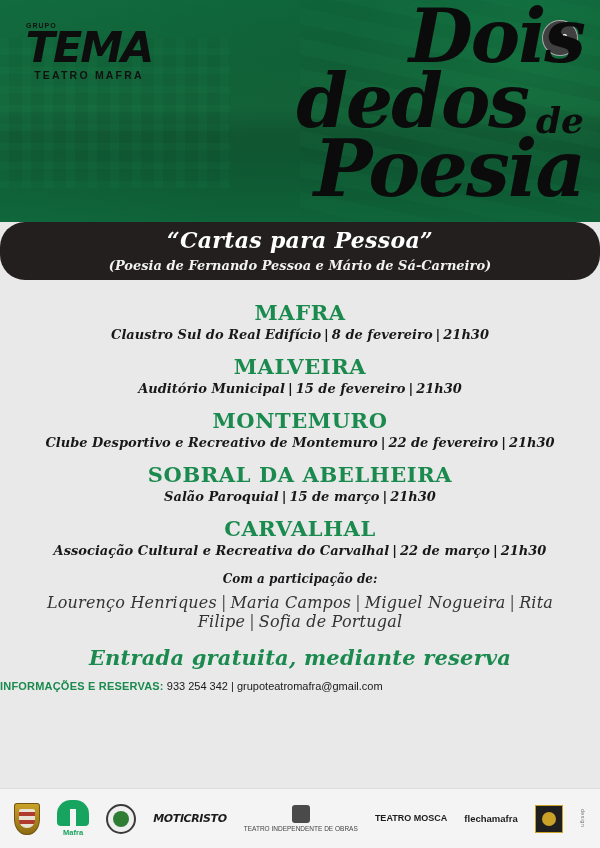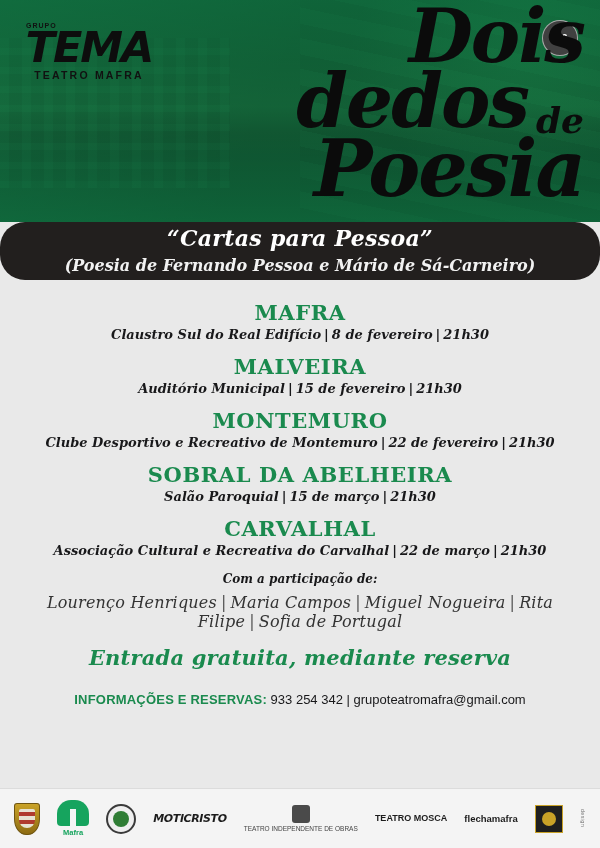--- a/index.html
+++ b/index.html
@@ -171,21 +171,21 @@
     font-style: italic;
     font-weight: bold;
     font-size: 22px;
     letter-spacing: .3px;
     line-height: 1;
   }
   .band-note {
     font-family: "DejaVu Serif", serif;
     font-style: italic;
     font-weight: bold;
-    font-size: 16px;
+    font-size: 13px;
     margin-top: 7px;
     color: #f2f2f2;
   }
 
   
   .shows {
     padding: 22px 20px 0 20px;
     text-align: center;
   }
   .show {
@@ -238,23 +238,23 @@
     text-align: center;
     margin-top: 14px;
     font-family: "DejaVu Serif", serif;
     font-style: italic;
     font-weight: bold;
     font-size: 21px;
     color: #1a8a4e;
     letter-spacing: .2px;
   }
   .contacts {
-    text-align: center;
-    margin-top: 22px;
-    font-size: 13px;
+    text-align: left;
+    margin-top: 10px;
+    font-size: 11px;
     color: #18181a;
     font-family: "Liberation Sans", sans-serif;
   }
   .contacts .lbl {
     color: #1a8a4e;
     font-weight: bold;
     letter-spacing: .2px;
   }
 
   

